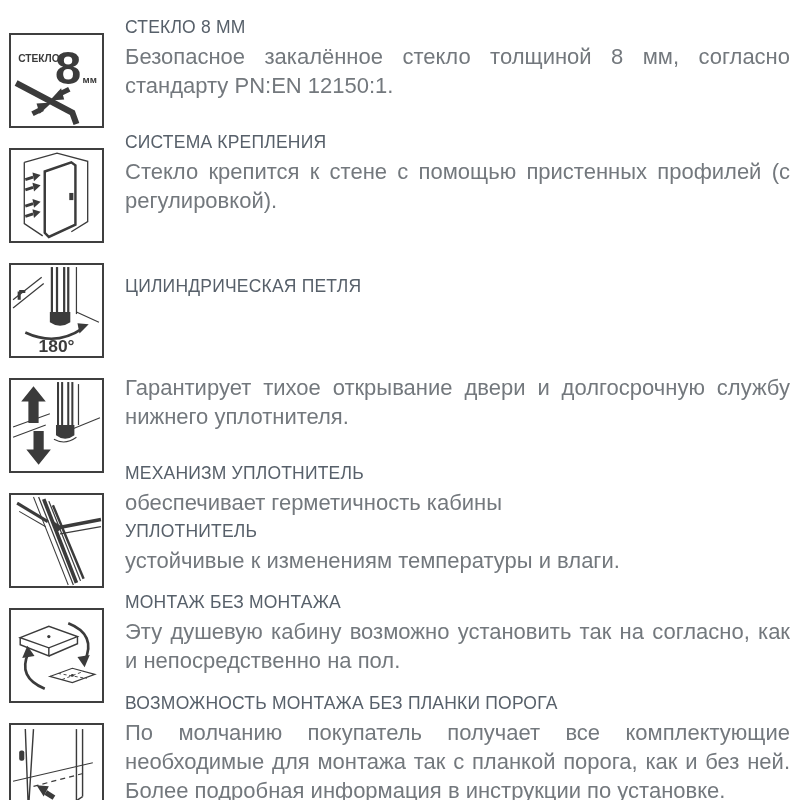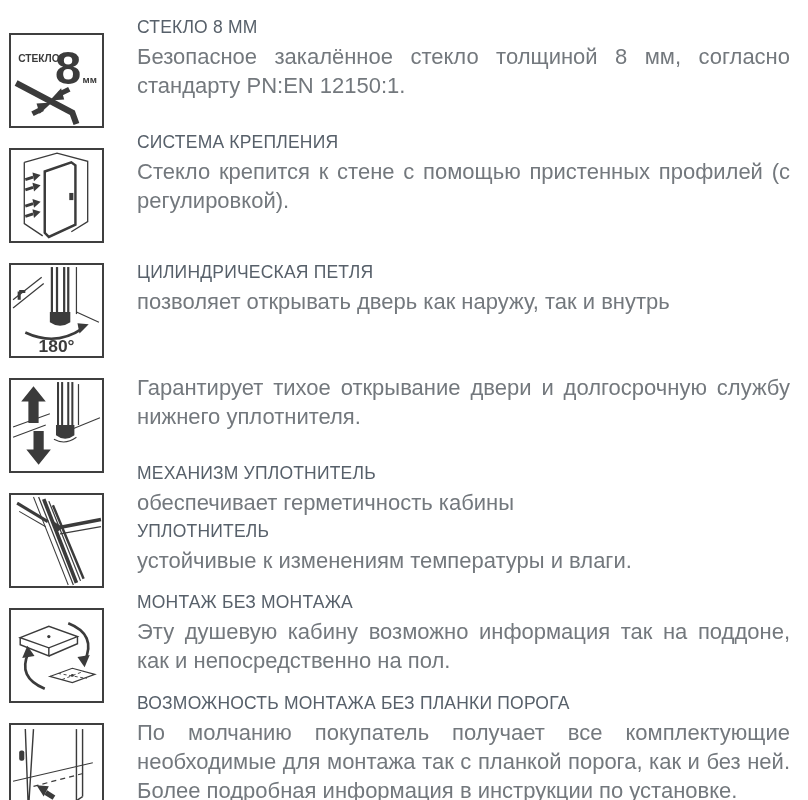--- a/index.html
+++ b/index.html
@@ -18,21 +18,21 @@
   .row{
     display:flex;align-items:center;height:95px;margin-bottom:20px;
   }
   .iconbox{
     width:95px;height:95px;flex:0 0 95px;
     border:2.5px solid #3f3f3f;background:#fff;
     color:var(--ink);
     margin-top:48px;
   }
   .iconbox svg{display:block;width:100%;height:100%;}
-  .txt{margin-left:33px;flex:1 1 auto;min-width:0;}
+  .txt{margin-left:21px;flex:1 1 auto;min-width:0;}
   .txt h3{
     margin:0;font-size:17.5px;font-weight:400;line-height:29px;
     color:var(--title-color);letter-spacing:.2px;
   }
   .txt p{
     margin:0;font-size:22px;font-weight:400;line-height:29px;
     color:var(--body-color);text-align:justify;
   }
   text{font-family:"Liberation Sans", sans-serif;}
 </style>
@@ -107,21 +107,20 @@
         <line x1="56" y1="2" x2="56" y2="52" stroke-width="2.2"></line>
         <path d="M38,46 L58,46 L58,56 Q48,63 38,56 Z" fill="currentColor" stroke="none"></path>
         <path d="M8,26 L8,34 M8,26 L14,26" stroke-width="3"></path>
         <path d="M14,66 Q44,80 70,62" stroke-width="2.5"></path>
         <polygon points="65,57 76,58 67,67" fill="currentColor" stroke="none"></polygon>
         <text x="27" y="85" font-size="17" font-weight="bold" fill="currentColor" stroke="none">180°</text>
       </svg>
     </div>
     <div class="txt">
       <h3>ЦИЛИНДРИЧЕСКАЯ ПЕТЛЯ</h3>
-      <p>позволяет открывать дверь как наружу, так и внутрь</p>
     </div>
   </div>
 
   <div class="row">
     <div class="iconbox">
       <svg viewBox="0 0 89 89" stroke="currentColor" fill="none">
         <line x1="2" y1="46" x2="38" y2="33" stroke-width="1"></line>
         <line x1="2" y1="56" x2="34" y2="44" stroke-width="1"></line>
         <line x1="60" y1="48" x2="87" y2="37" stroke-width="1"></line>
         <line x1="46" y1="2" x2="46" y2="46" stroke-width="2"></line>
@@ -175,21 +174,21 @@
         <line x1="50" y1="68" x2="71" y2="60" stroke-width="0.9" stroke-dasharray="3 2.5"></line>
         <circle cx="60" cy="64" r="1.4" fill="currentColor" stroke="none"></circle>
         <path d="M56,13 Q84,24 72,50" stroke-width="2.6"></path>
         <polygon points="65,46 72,56 77,44" fill="currentColor" stroke="none"></polygon>
         <path d="M33,77 Q6,66 17,42" stroke-width="2.6"></path>
         <polygon points="11,47 16,35 23,45" fill="currentColor" stroke="none"></polygon>
       </svg>
     </div>
     <div class="txt">
       <h3>МОНТАЖ БЕЗ МОНТАЖА</h3>
-      <p>Эту душевую кабину возможно информация так на поддоне, как и непосредственно на пол.</p>
+      <p>Эту душевую кабину возможно установить так на согласно, как и непосредственно на пол.</p>
     </div>
   </div>
 
   <div class="row">
     <div class="iconbox">
       <svg viewBox="0 0 89 89" stroke="currentColor" fill="none">
         <path d="M14,4 L17,84 M22,4 L17,84" stroke-width="1.4"></path>
         <rect x="8" y="25" width="5" height="10" rx="2" fill="currentColor" stroke="none"></rect>
         <line x1="64" y1="4" x2="64" y2="74" stroke-width="1.4"></line>
         <line x1="70" y1="4" x2="70" y2="70" stroke-width="1.4"></line>

